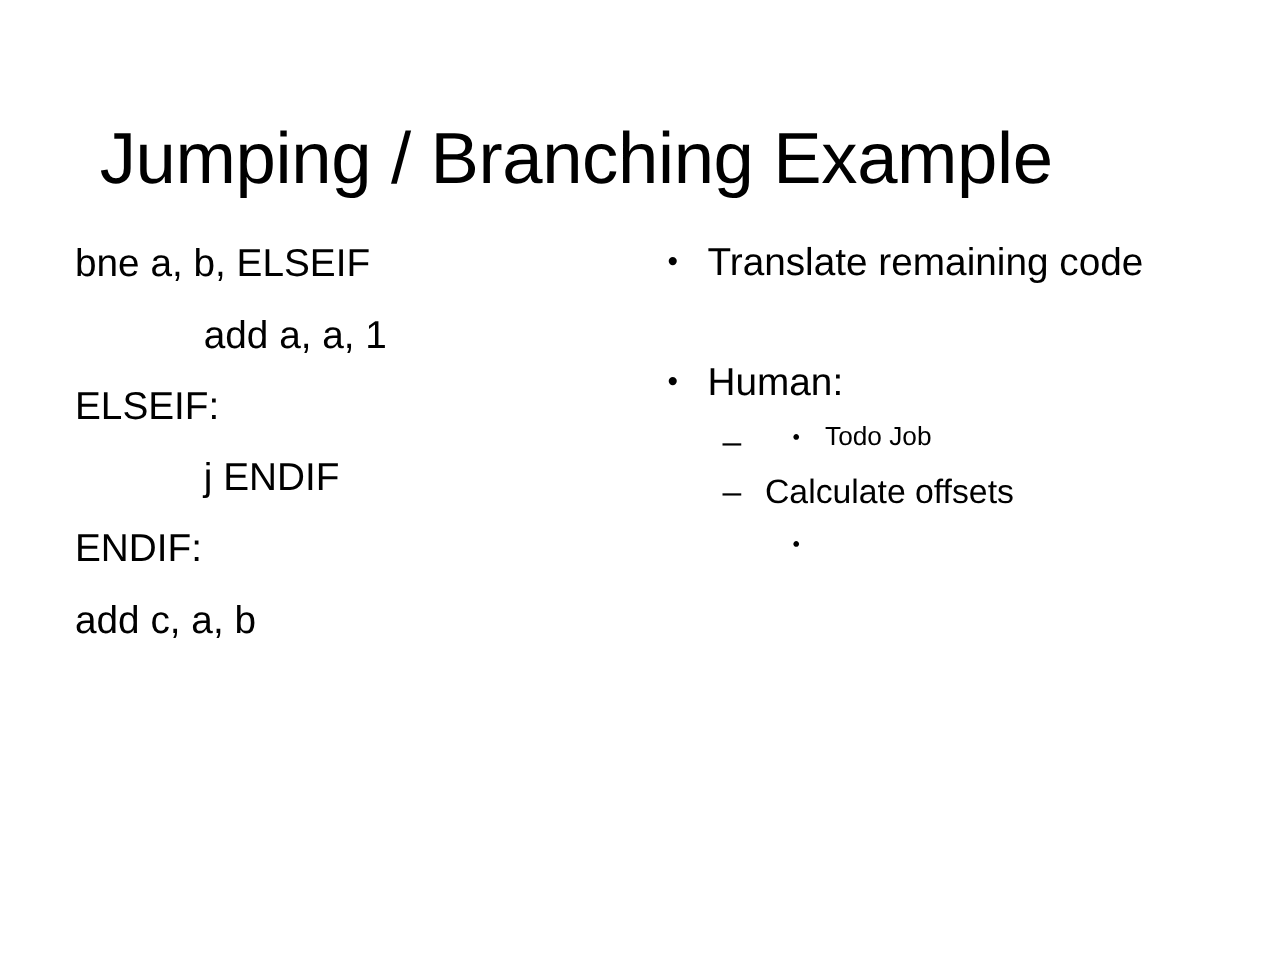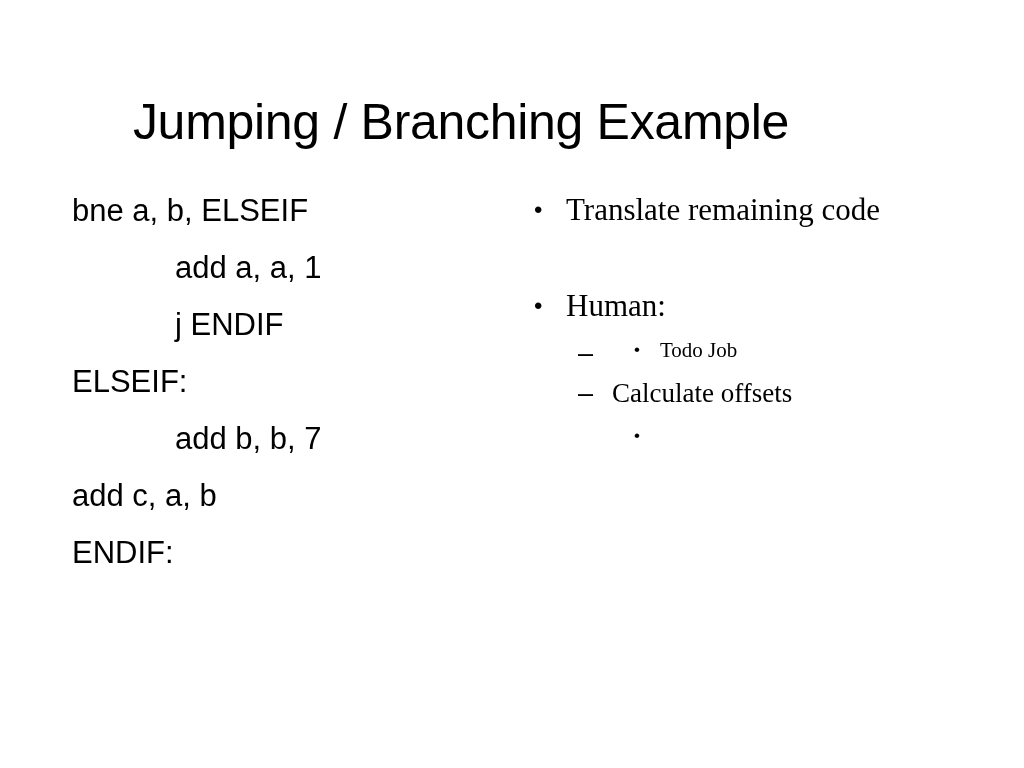--- a/index.html
+++ b/index.html
@@ -19,41 +19,40 @@
     overflow: hidden;
   }
 
   
   #slide-title {
     position: absolute;
     left: 0;
     top: 56px;
     width: 922px;
     text-align: center;
-    font-size: 50px;
+    font-size: 58px;
     line-height: 64px;
     font-weight: 400;
     letter-spacing: -0.3px;
     white-space: nowrap;
   }
 
   
   #code-column {
     position: absolute;
     left: 60px;
     top: 182px;
     width: 420px;
   }
   .code-line {
     font-size: 31px;
     line-height: 57px;
     height: 57px;
     white-space: pre;
     letter-spacing: 0px;
-    margin-left: 12px;
   }
   .code-line.indent {
     padding-left: 103px;
   }
 
   
   #bullet-column {
     position: absolute;
     left: 528px;
     top: 186px;
@@ -101,38 +100,36 @@
     left: 106px;
     top: 0;
     font-size: 17px;
     line-height: 40px;
   }
   .spacer-line {
     height: 48px;
   }
   .bullet .text {
     display: inline;
-    font-family: Liberation Serif, serif;
   }
 </style>
 </head>
 <body>
 
 <div id="slide">
 
   <h1 id="slide-title">Jumping / Branching Example</h1>
 
   <div id="code-column">
     <div class="code-line">bne a, b, ELSEIF</div>
     <div class="code-line indent">add a, a, 1</div>
+    <div class="code-line">ELSEIF:</div>
     <div class="code-line indent">j ENDIF</div>
-    <div class="code-line">ELSEIF:</div>
-    <div class="code-line indent">add b, b, 7</div>
+    <div class="code-line">ENDIF:</div>
     <div class="code-line">add c, a, b</div>
-    <div class="code-line">ENDIF:</div>
   </div>
 
   <div id="bullet-column">
 
     <div class="bullet lvl1">
       <span class="marker">•</span>
       <span class="text">Translate remaining code</span>
     </div>
 
     <div class="spacer-line"></div>

